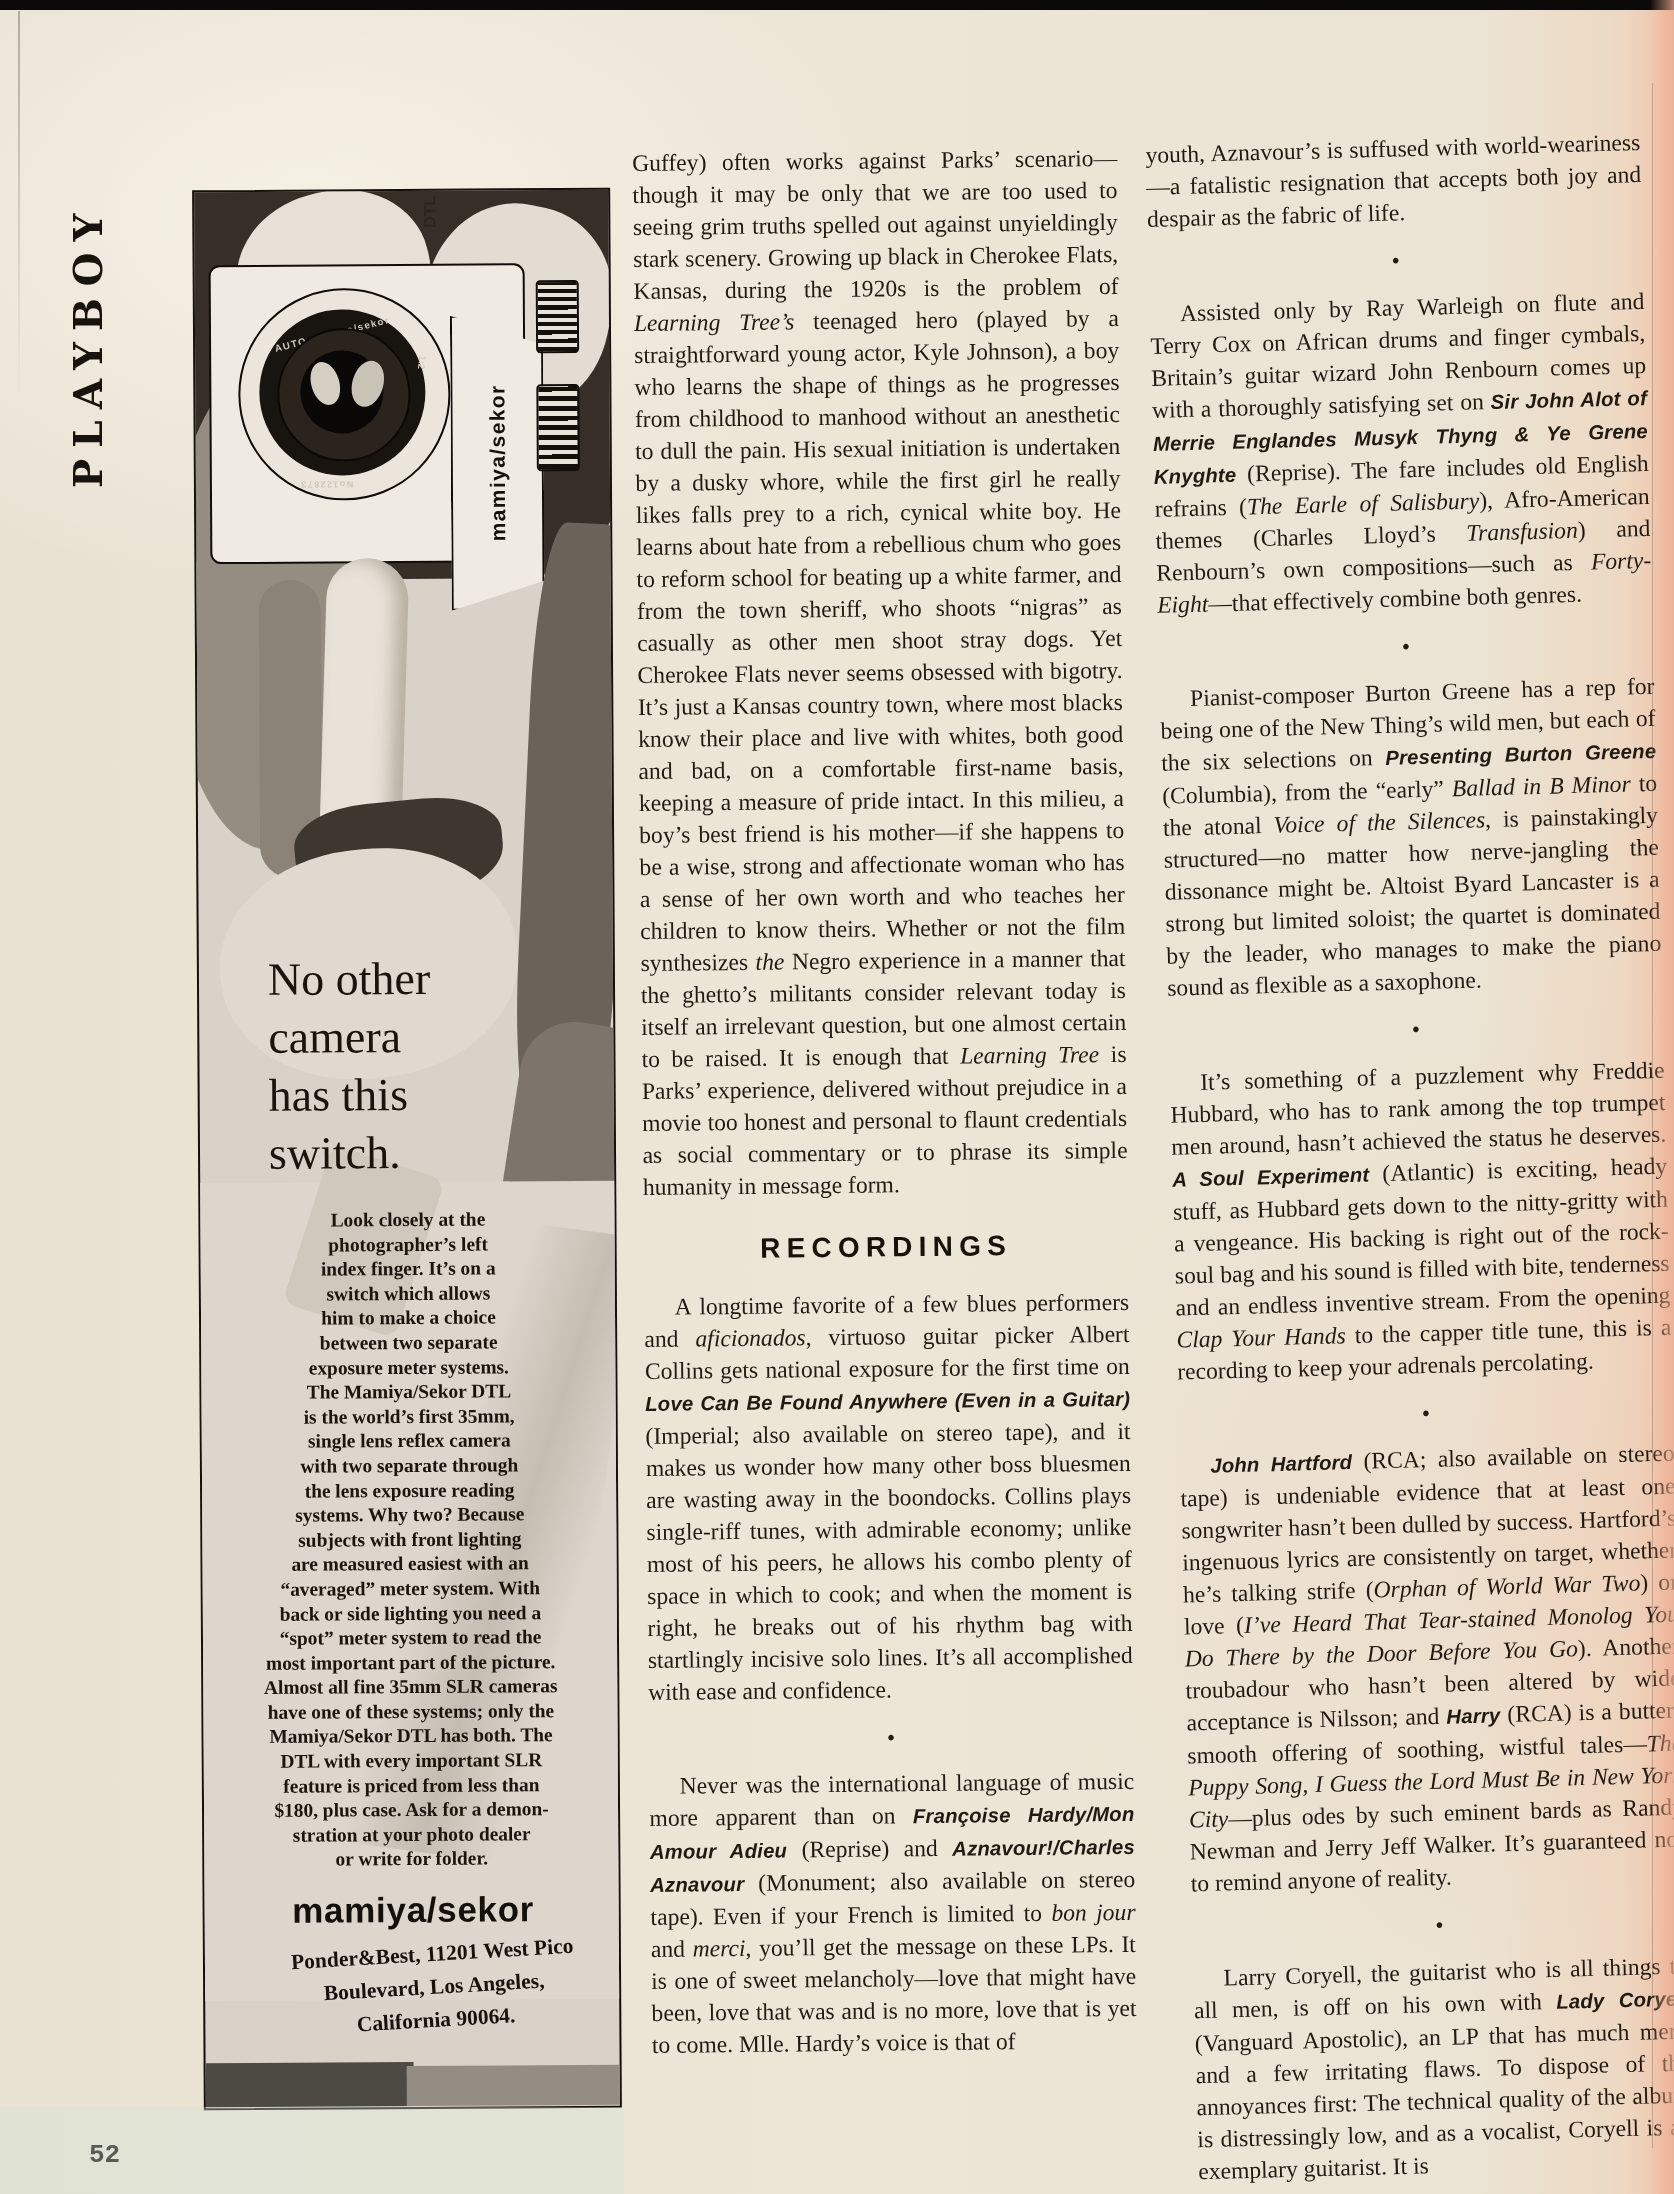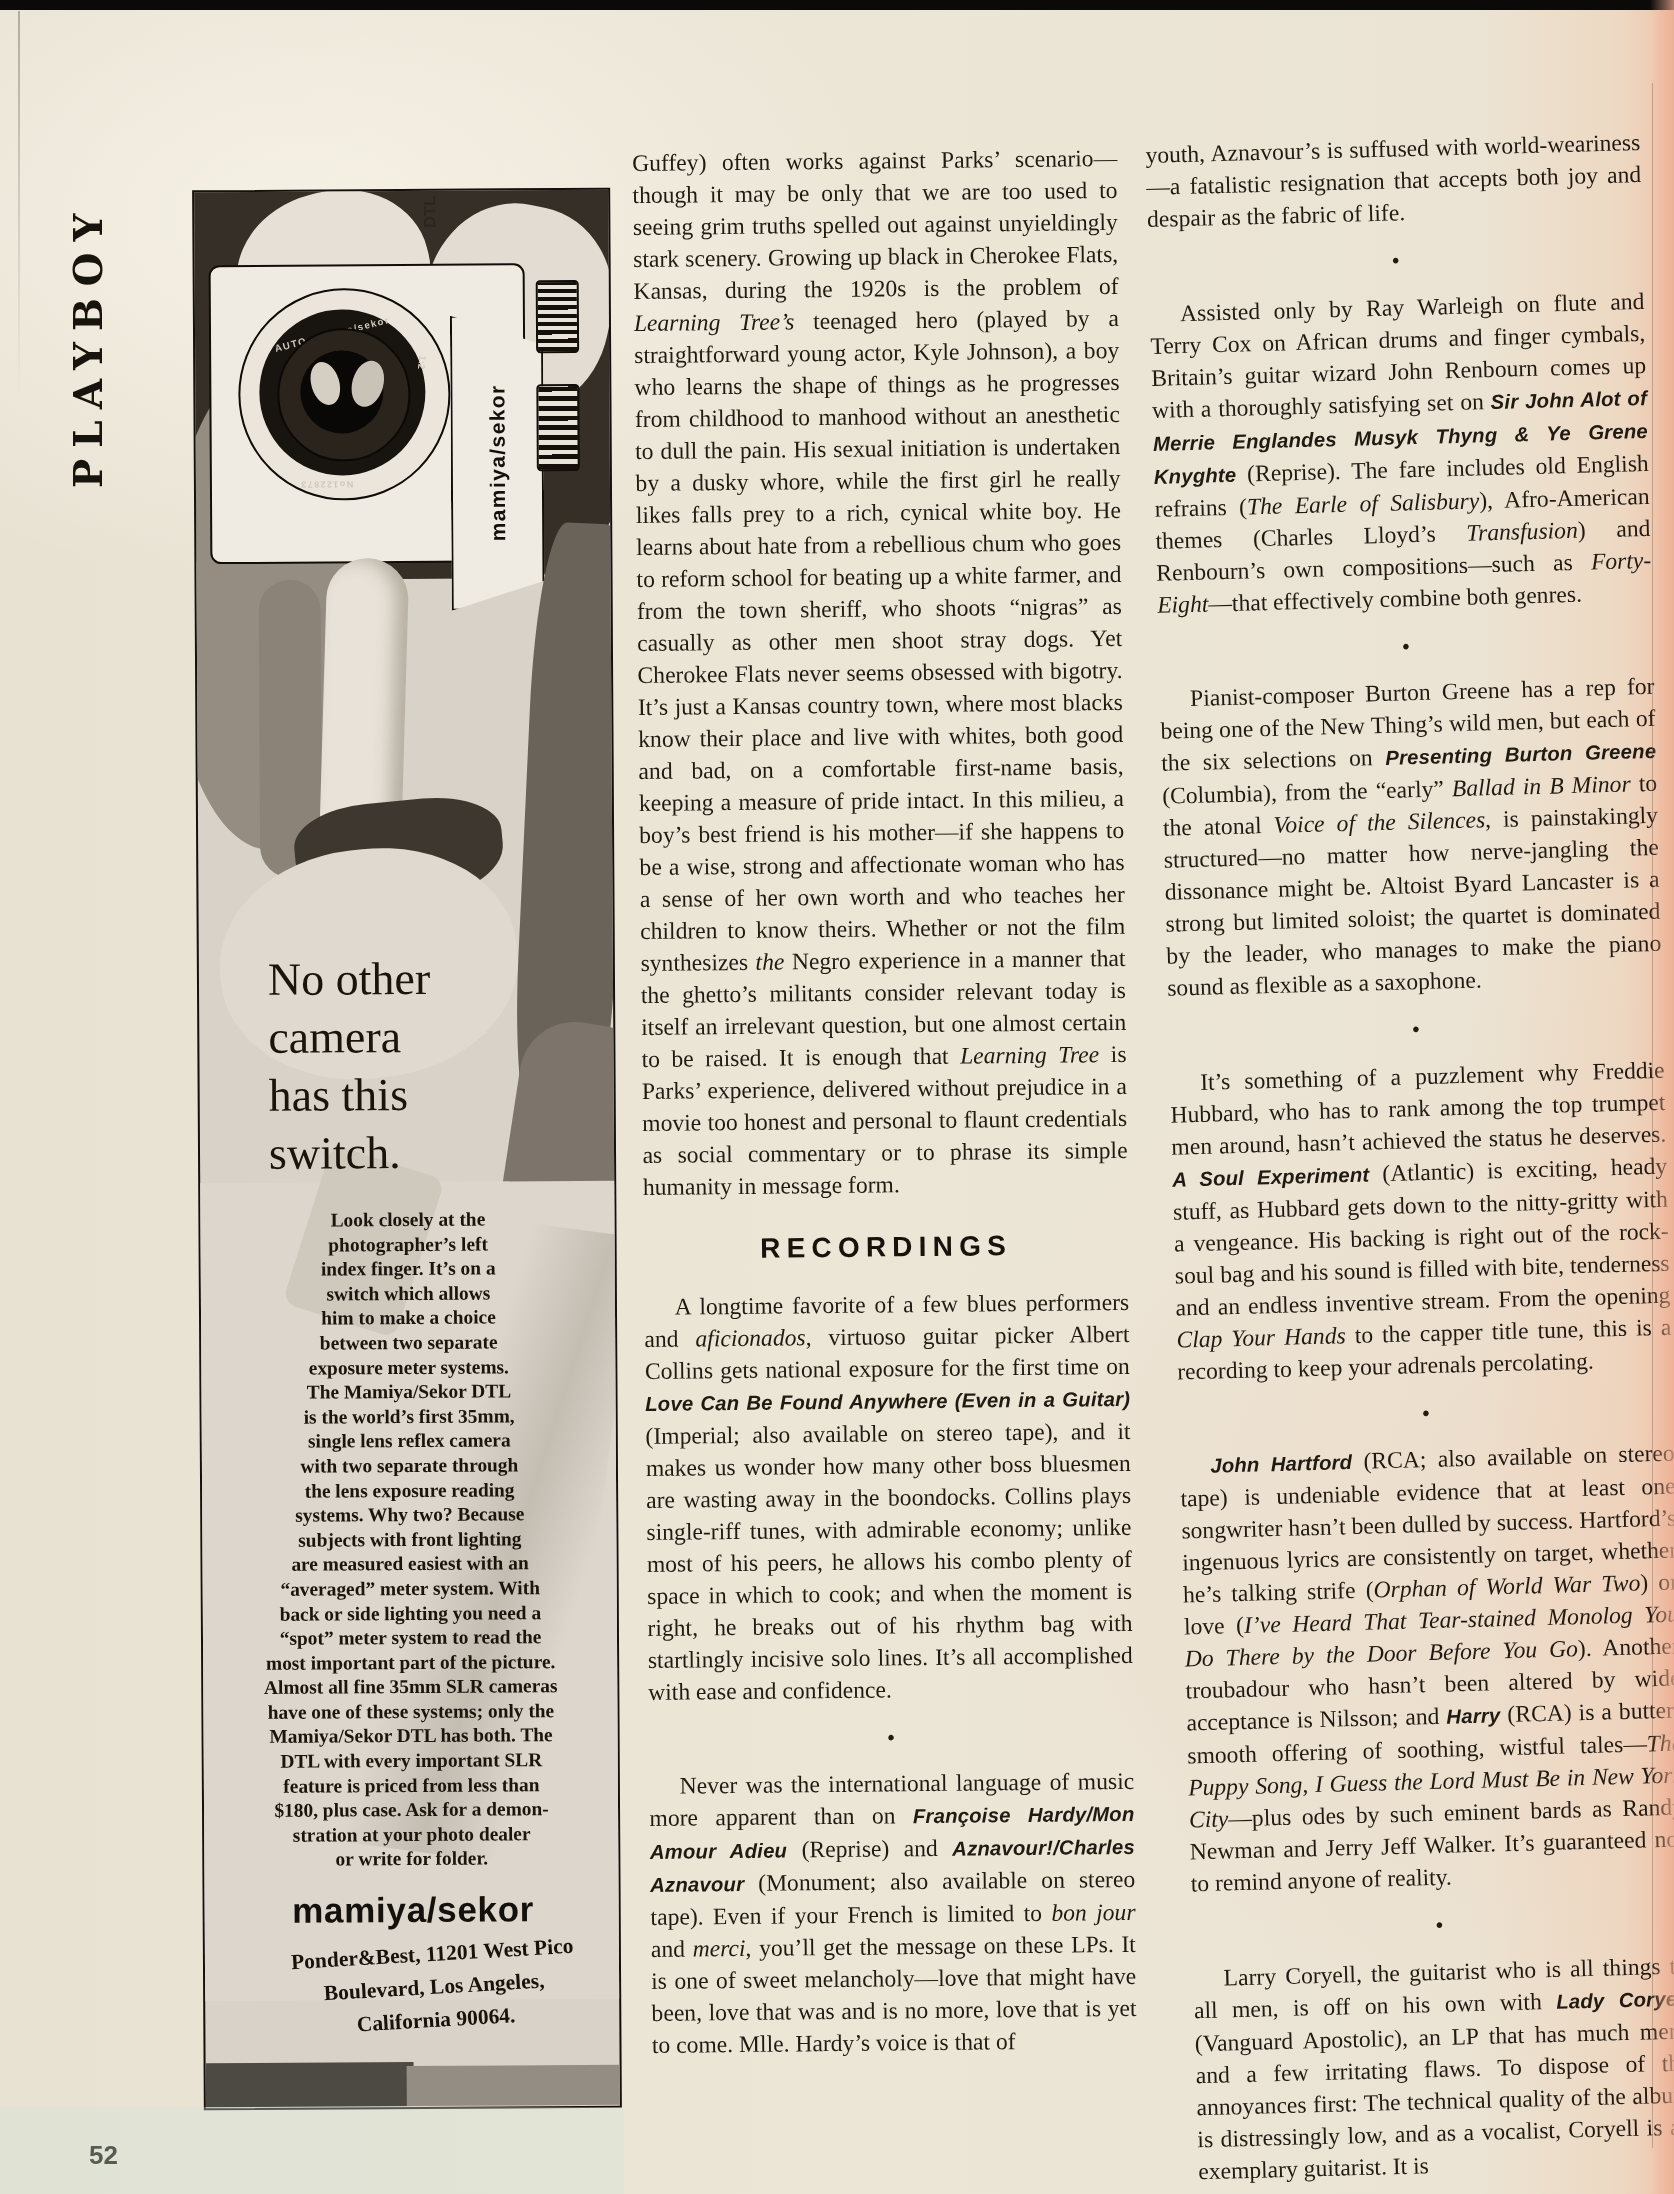--- a/index.html
+++ b/index.html
@@ -17,21 +17,21 @@
   .edge-right{position:absolute;right:0;top:0;width:23.6px;height:100%;
     background:linear-gradient(90deg,rgba(238,185,160,0),rgba(236,172,144,.75));}
   .edge-right-line{position:absolute;right:21px;top:83px;width:1.4px;height:2065px;background:rgba(97,62,48,.30);}
   .tint-bl{position:absolute;left:0;top:2107px;width:624px;height:87px;background:rgba(210,226,216,.35);}
 
   .playboy{
     position:absolute;left:65px;top:128px;height:360px;
     writing-mode:vertical-rl;transform:rotate(180deg);
     font-family:"DejaVu Serif",serif;font-weight:bold;font-size:39px;letter-spacing:11px;color:#17130d;
   }
-  .pagenum{position:absolute;left:89px;top:2140px;font-family:Liberation Sans, sans-serif;
+  .pagenum{position:absolute;left:89px;top:2140px;font-family:Liberation Mono, monospace;
     font-weight:bold;font-size:26px;color:#17130d;}
 
   
   .photo{position:absolute;left:198px;top:189px;width:414px;height:1916px;
     border:2.8px solid #14100c;background:#d8d2c9;overflow:hidden;transform:rotate(-0.35deg);}
   .photo .shape{position:absolute;}
   .ph-bg-dark{left:-7px;top:-7px;width:430px;height:395px;background:#362f28;border-radius:0 0 24% 10%;}
   .hand-left{left:42px;top:0;width:194px;height:166px;background:#e7e0d6;border-radius:48%;transform:rotate(-14deg);}
   .hand-right{left:229px;top:14px;width:187px;height:208px;background:#e3dcd2;border-radius:46%;transform:rotate(12deg);}
   .knuckle{left:198px;top:97px;width:69px;height:83px;background:#d9d2c8;border-radius:50%;}

